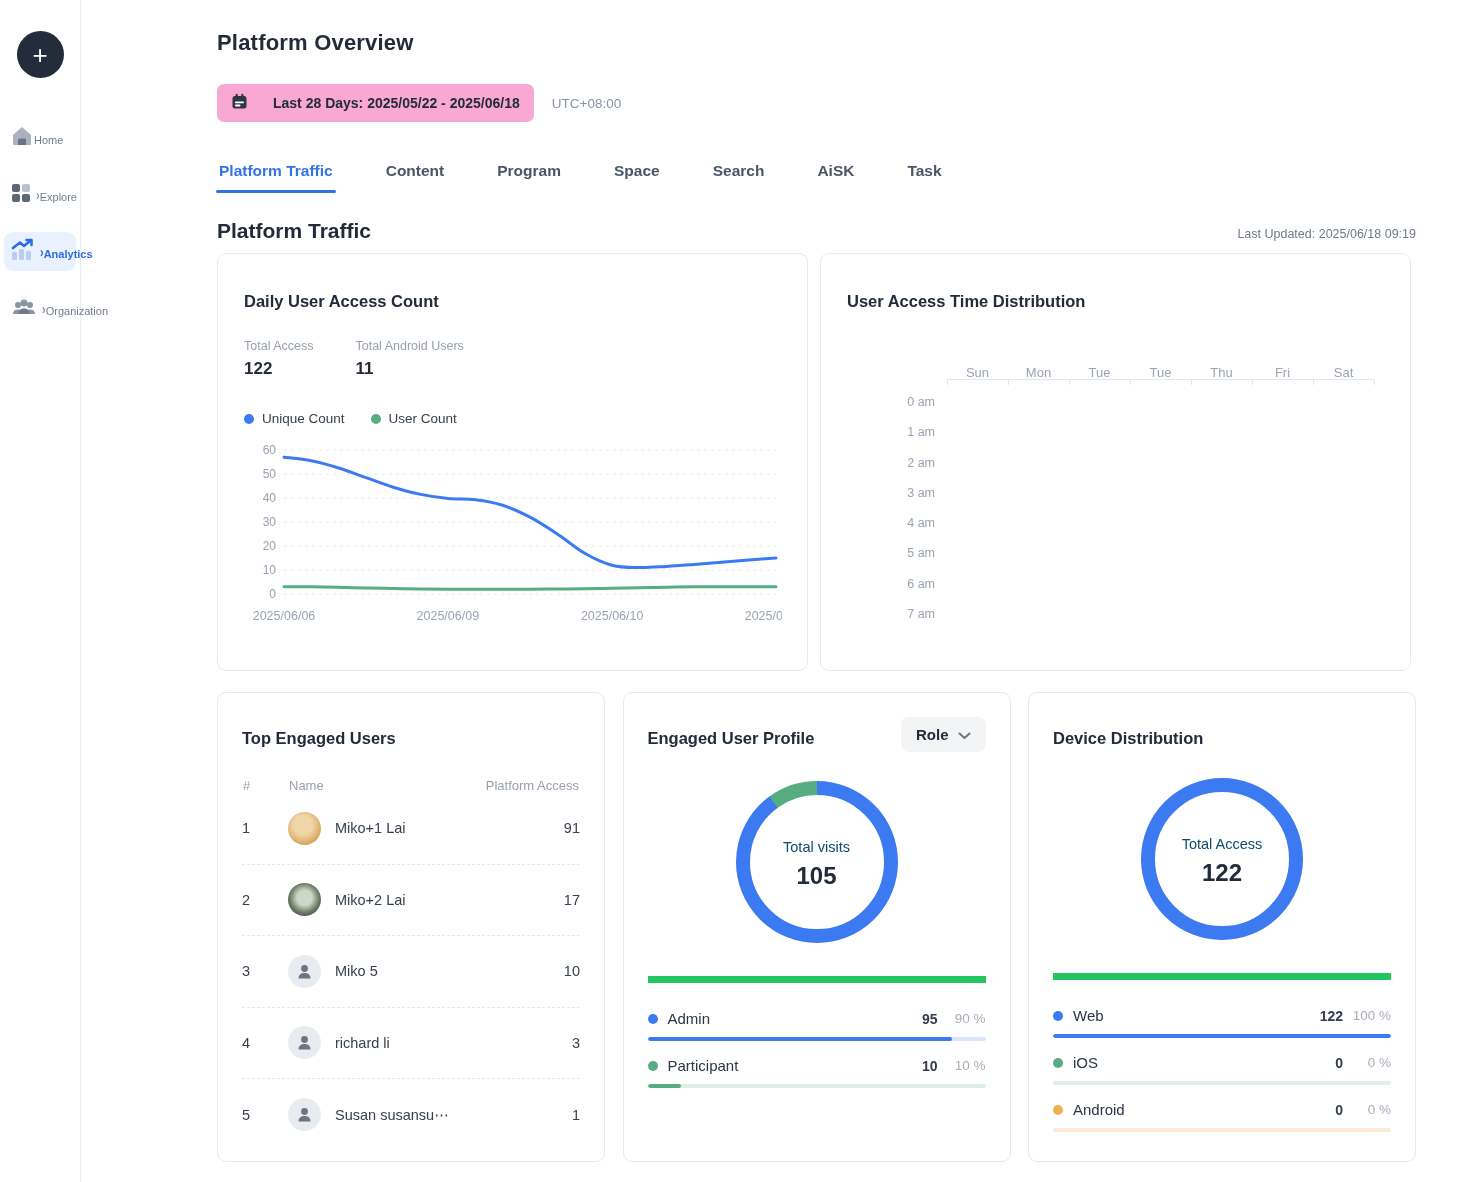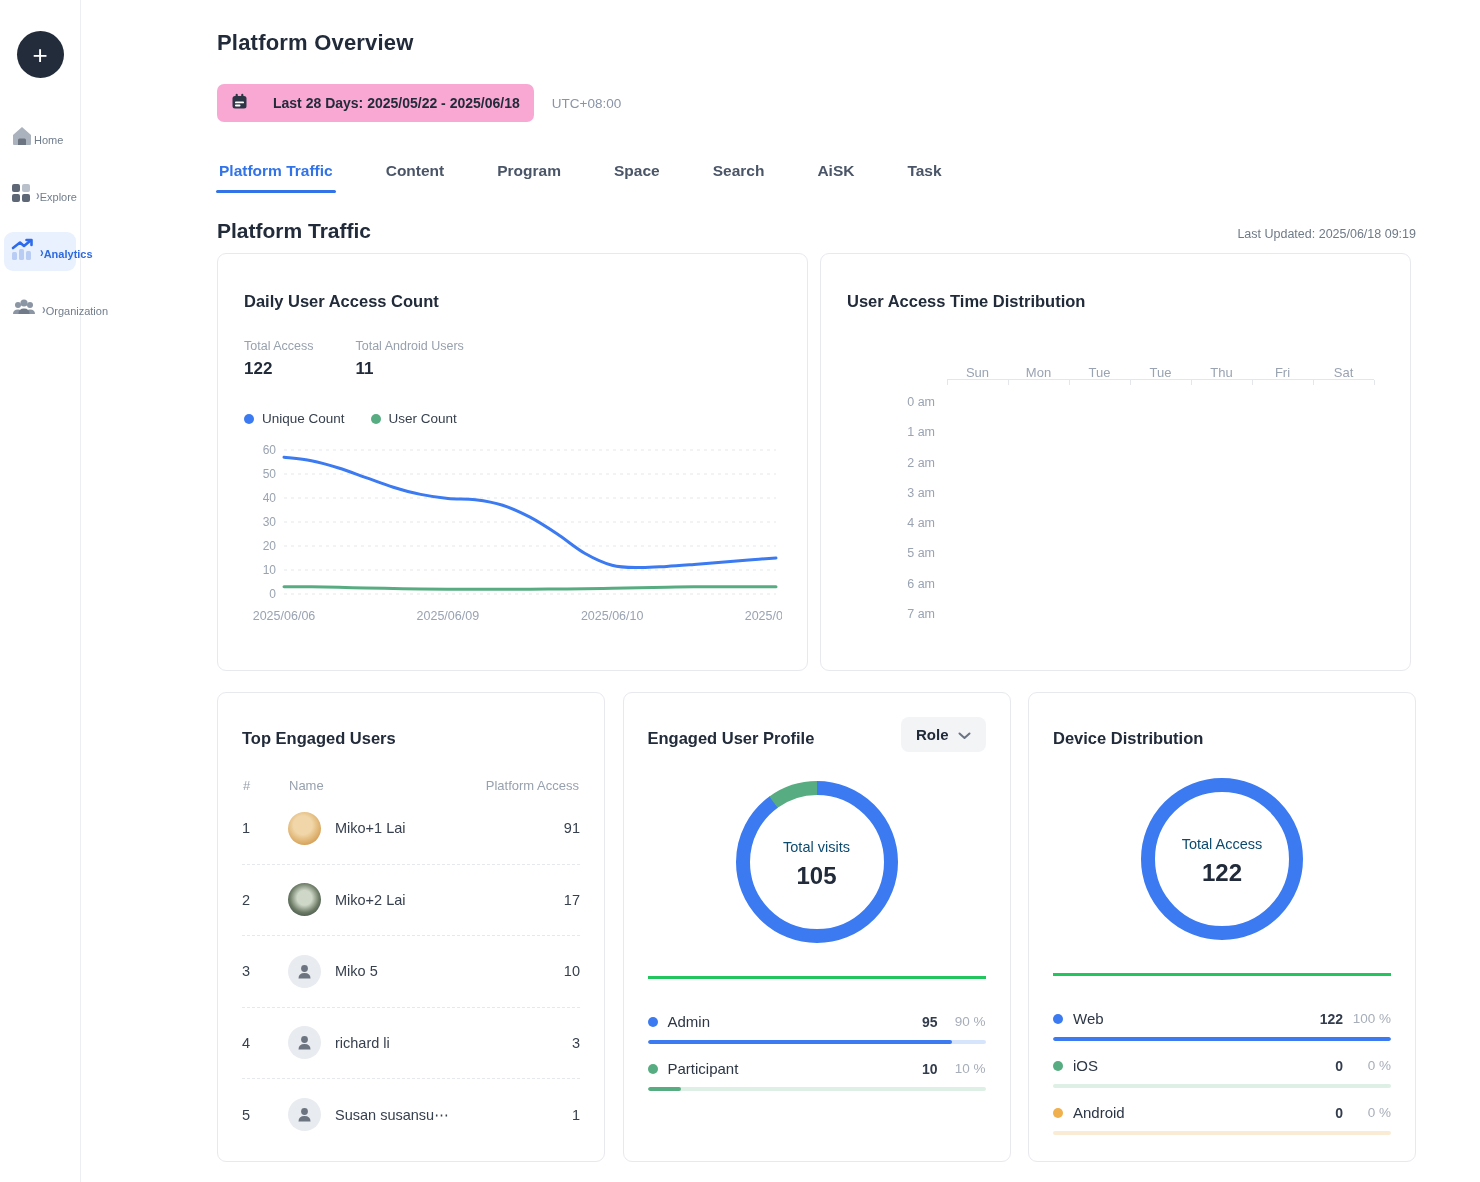--- a/index.html
+++ b/index.html
@@ -114,21 +114,21 @@
     background:#f3f4f6; border:none; border-radius:8px; padding:9px 15px;
     font-family:inherit; font-size:15px; font-weight:bold; color:#222b3a; cursor:pointer;
   }
   .donut-wrap { position:relative; width:176px; margin:0 auto; }
   .card-profile .donut-wrap { margin-top:26px; }
   .card-device  .donut-wrap { margin-top:23px; }
   .donut-center { position:absolute; inset:0; display:flex; flex-direction:column;
                   align-items:center; justify-content:center; gap:7px; }
   .donut-center .dc-label { font-size:14.5px; color:#0c4a6e; }
   .donut-center .dc-value { font-size:24px; font-weight:bold; color:#222b3a; }
-  .legend-block { margin-top:22px; border-top:3px solid #22c55e; padding-top:18px; }
+  .legend-block { margin-top:22px; border-top:7px solid #22c55e; padding-top:11px; }
   .lg-row { margin-top:16px; }
   .lg-top { display:flex; align-items:center; }
   .lg-label { margin-left:10px; font-size:15px; color:#2c3645; flex:1; }
   .lg-val { font-size:14px; color:#333c4d; font-weight:bold; }
   .lg-pct { width:48px; text-align:right; font-size:13.5px; color:#a7aeb9; }
   .lg-bar { margin-top:10px; height:4px; border-radius:2px; position:relative; overflow:hidden; }
   .lg-bar > i { position:absolute; left:0; top:0; bottom:0; border-radius:2px; display:block; }
 
   svg text { font-family:"Liberation Sans", sans-serif; }
 </style>

